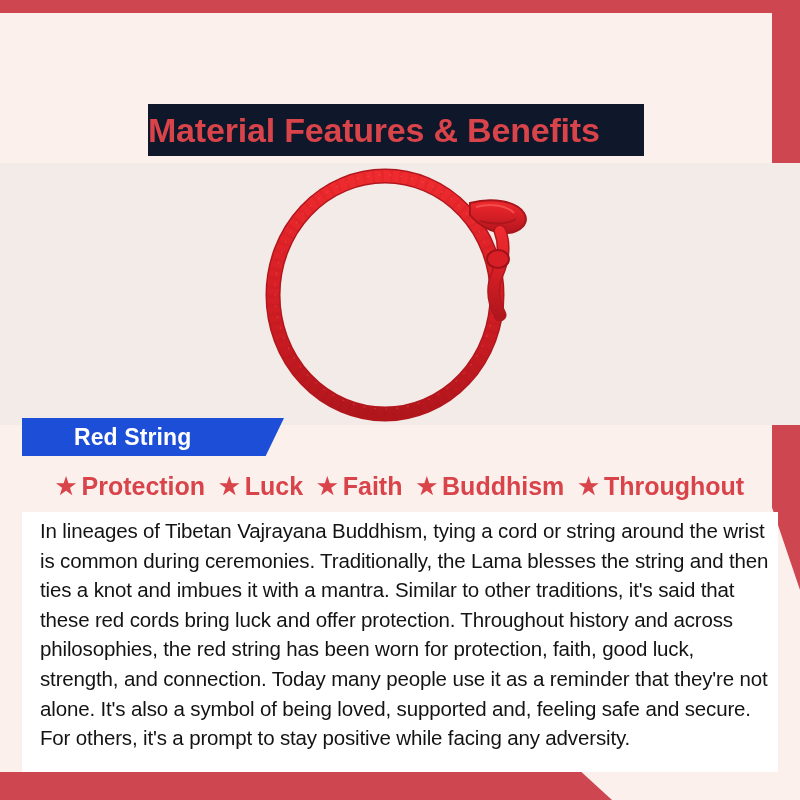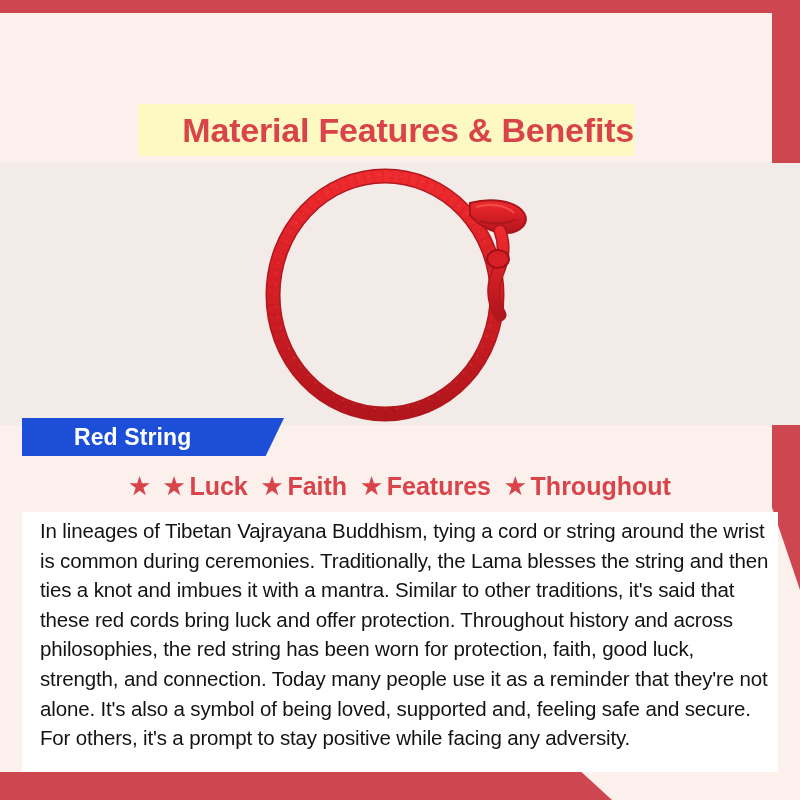--- a/index.html
+++ b/index.html
@@ -47,23 +47,23 @@
   }
   .logo-wordmark{
     font-family:"Liberation Serif", serif;
     font-size:11px;letter-spacing:2.6px;color:#2d2320;
     margin-top:-2px;
     white-space:nowrap;
   }
 
   
   .title-banner{
-    position:absolute;left:138px;top:104px;width:496px;height:52px;
-    background:#fef9c3;
-    display:flex;align-items:center;justify-content:flex-end;
+    position:absolute;left:148px;top:104px;width:496px;height:52px;
+    background:#0f172a;
+    display:flex;align-items:center;justify-content:flex-start;
   }
   .title-text{
     font-family:"Liberation Sans", sans-serif;
     font-weight:bold;
     font-size:34px;
     color:#d9434a;
     letter-spacing:-0.2px;
     white-space:nowrap;
   }
 
@@ -174,32 +174,33 @@
     </svg>
   </div>
 
   <div class="name-banner">
     <span class="name-banner-label">Red String</span>
   </div>
 
   <div class="tags-row">
     <div class="tag">
       <span class="star">★</span>
+      <span>Protection</span>
     </div>
     <div class="tag">
       <span class="star">★</span>
       <span>Luck</span>
     </div>
     <div class="tag">
       <span class="star">★</span>
       <span>Faith</span>
     </div>
     <div class="tag">
       <span class="star">★</span>
-      <span>Features</span>
+      <span>Buddhism</span>
     </div>
     <div class="tag">
       <span class="star">★</span>
       <span>Throughout</span>
     </div>
   </div>
 
   <div class="copy-block">
     <div class="copy-text">In lineages of Tibetan Vajrayana Buddhism, tying a cord or string around the wrist is common during ceremonies. Traditionally, the Lama blesses the string and then ties a knot and imbues it with a mantra. Similar to other traditions, it's said that these red cords bring luck and offer protection. Throughout history and across philosophies, the red string has been worn for protection, faith, good luck, strength, and connection. Today many people use it as a reminder that they're not alone. It's also a symbol of being loved, supported and, feeling safe and secure. For others, it's a prompt to stay positive while facing any adversity.</div>
   </div>

